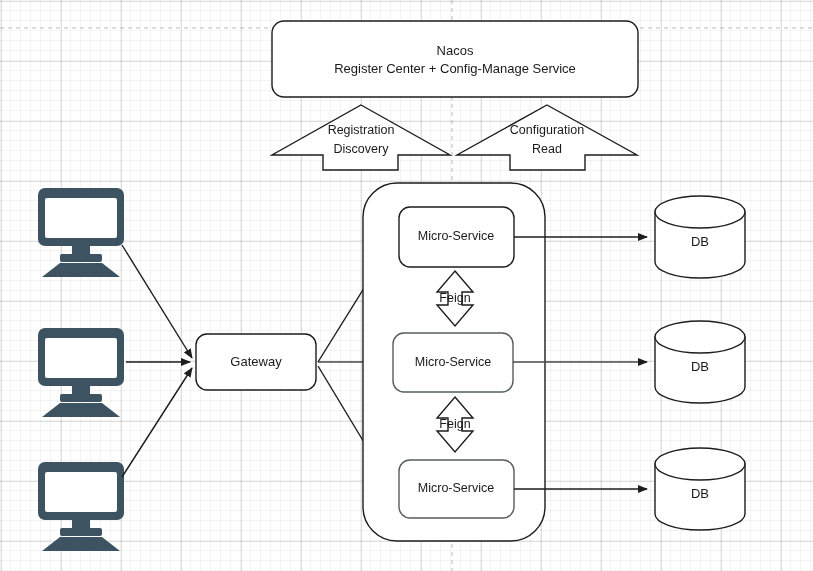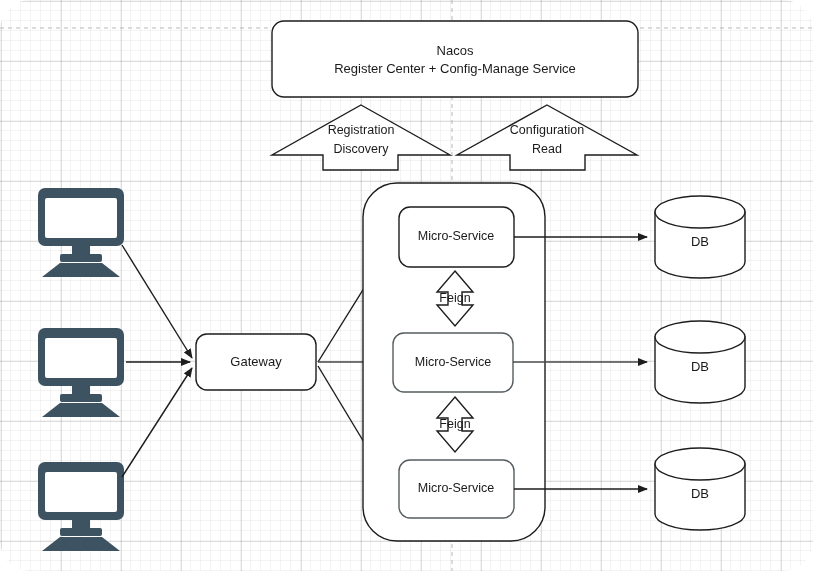--- a/index.html
+++ b/index.html
@@ -21,21 +21,20 @@
       linear-gradient(to right, rgba(0,0,0,0.045) 1px, transparent 1px),
       linear-gradient(to bottom, rgba(0,0,0,0.045) 1px, transparent 1px),
       linear-gradient(to right, rgba(0,0,0,0.13) 1px, transparent 1px),
       linear-gradient(to bottom, rgba(0,0,0,0.13) 1px, transparent 1px);
     background-size:
       10px 10px,
       10px 10px,
       60px 60px,
       60px 60px;
     background-position: 0 0, 0 0, 1px 1px, 1px 1px;
-    border-radius: 30px;
   }
   #diagram-svg {
     position: absolute;
     left: 0;
     top: 0;
     width: 813px;
     height: 571px;
   }
   .node-label {
     font-family: "Liberation Sans", sans-serif;

